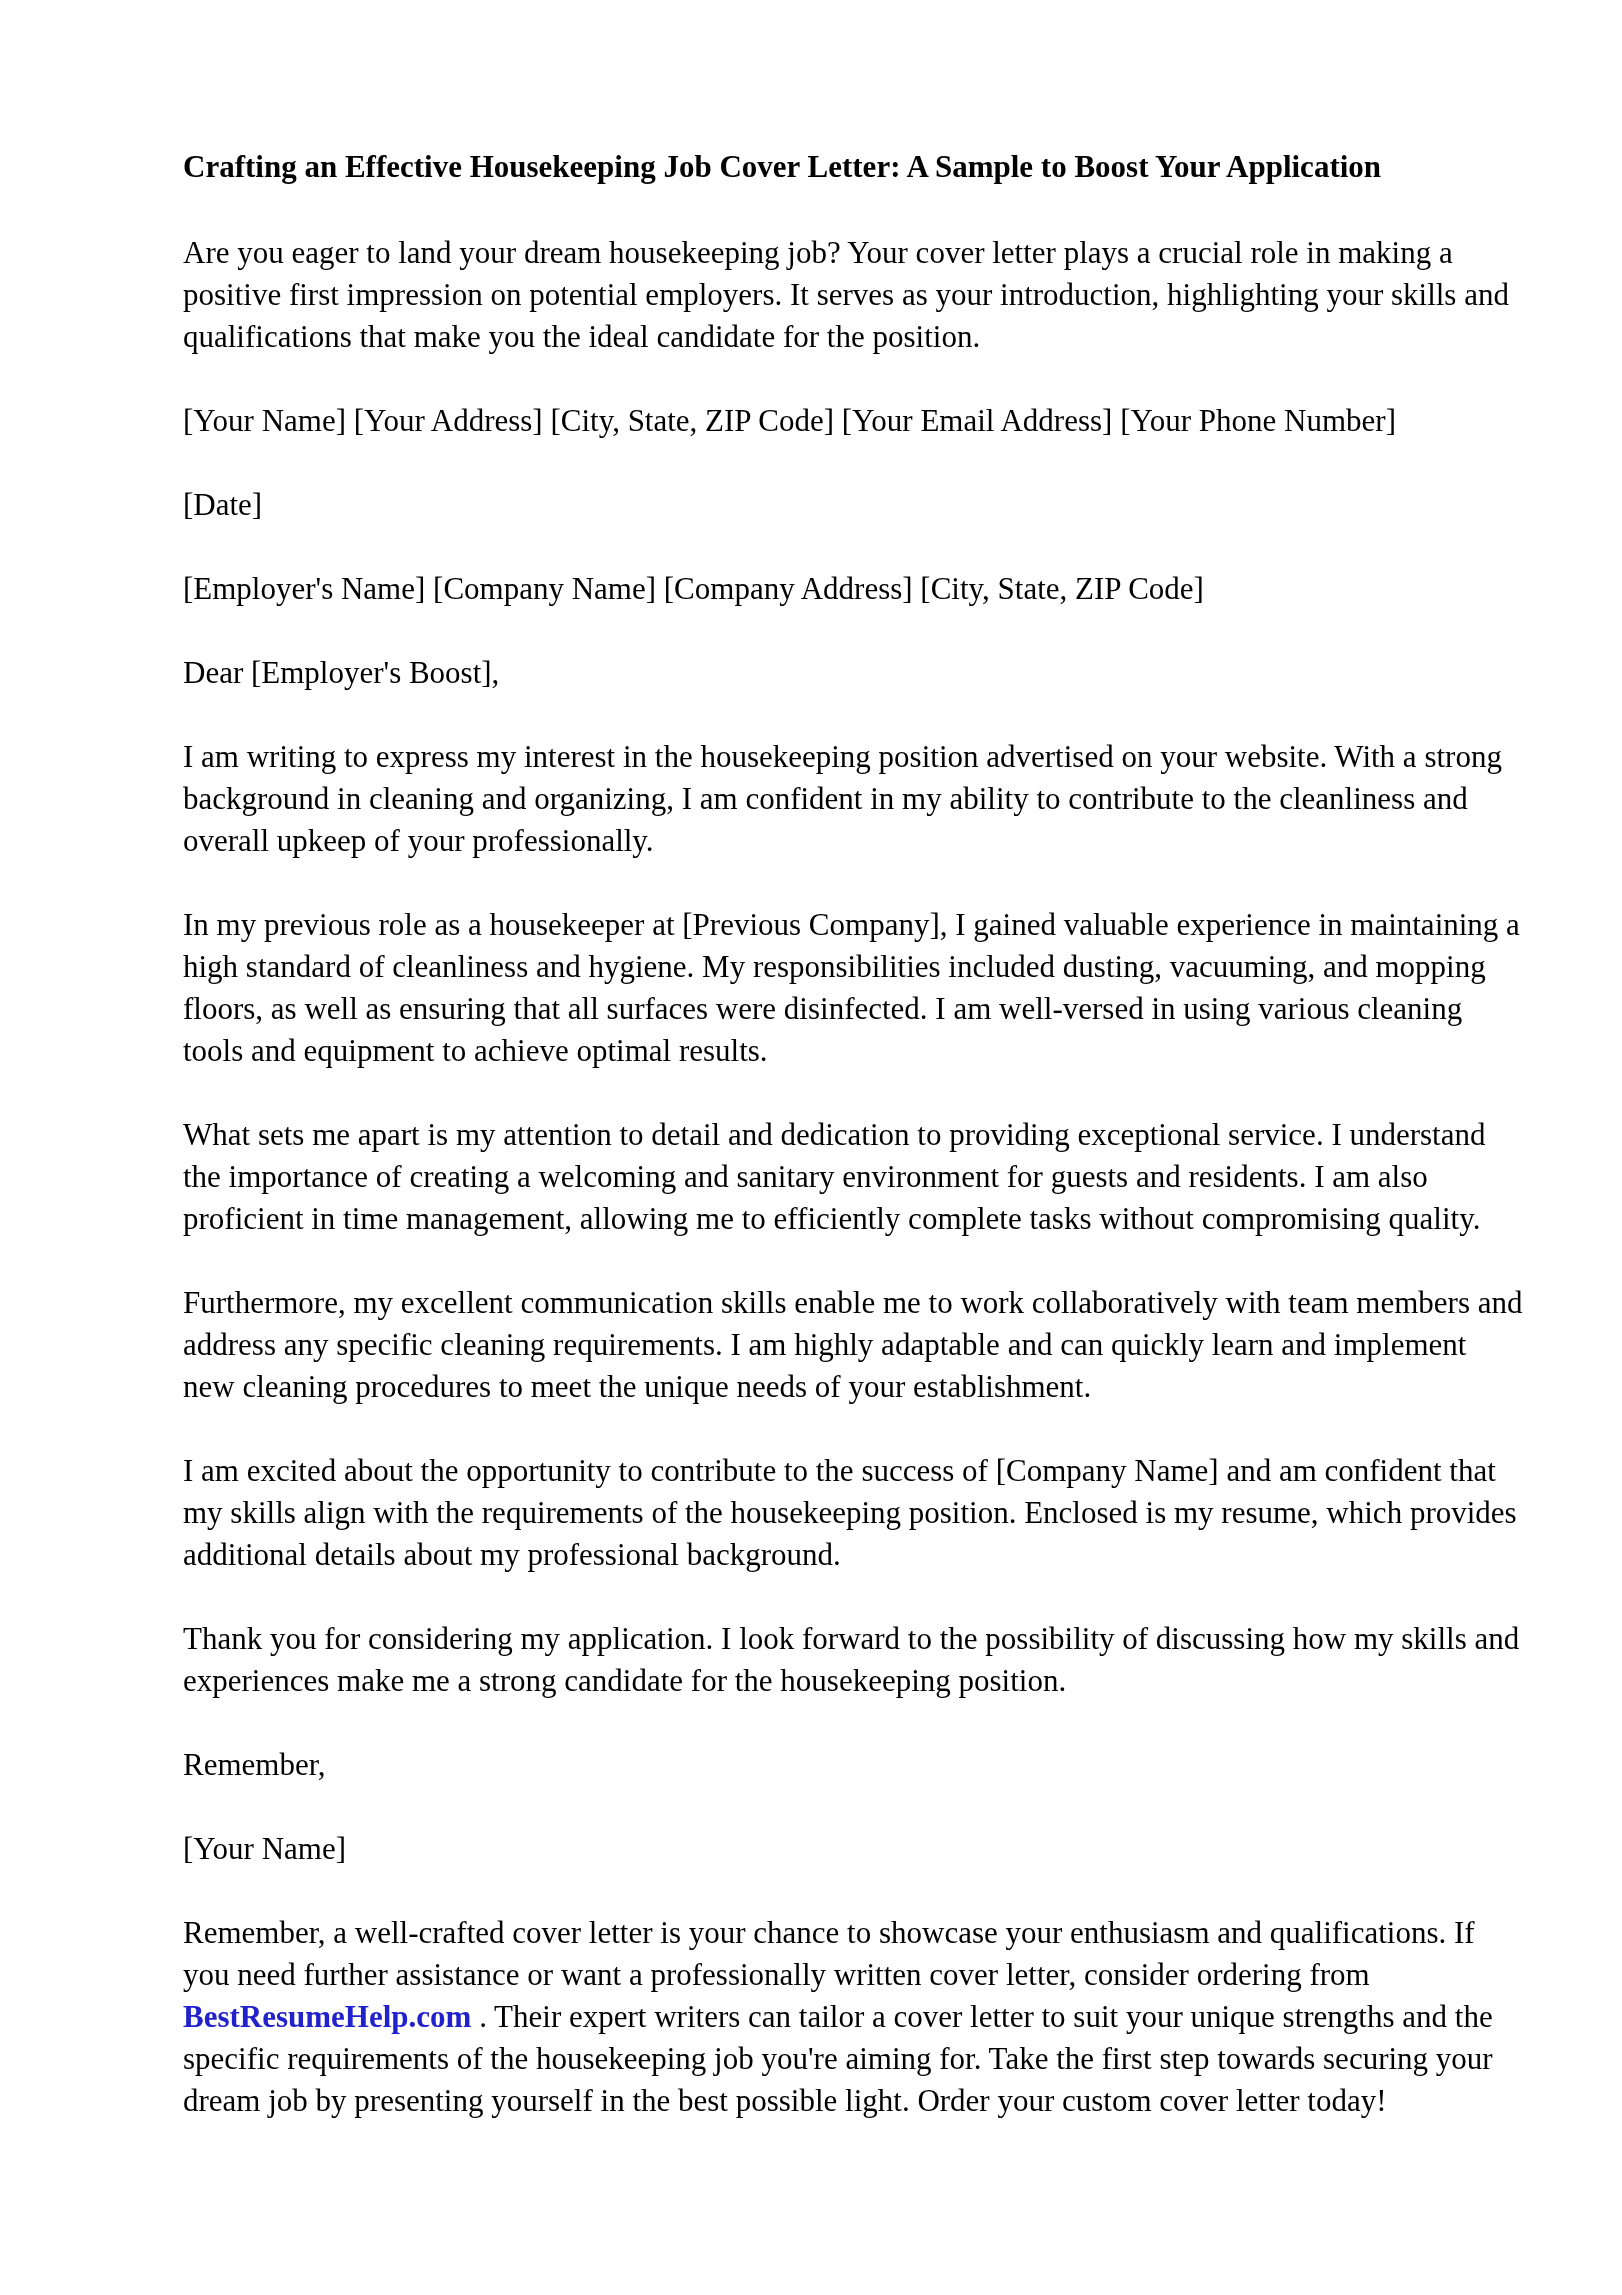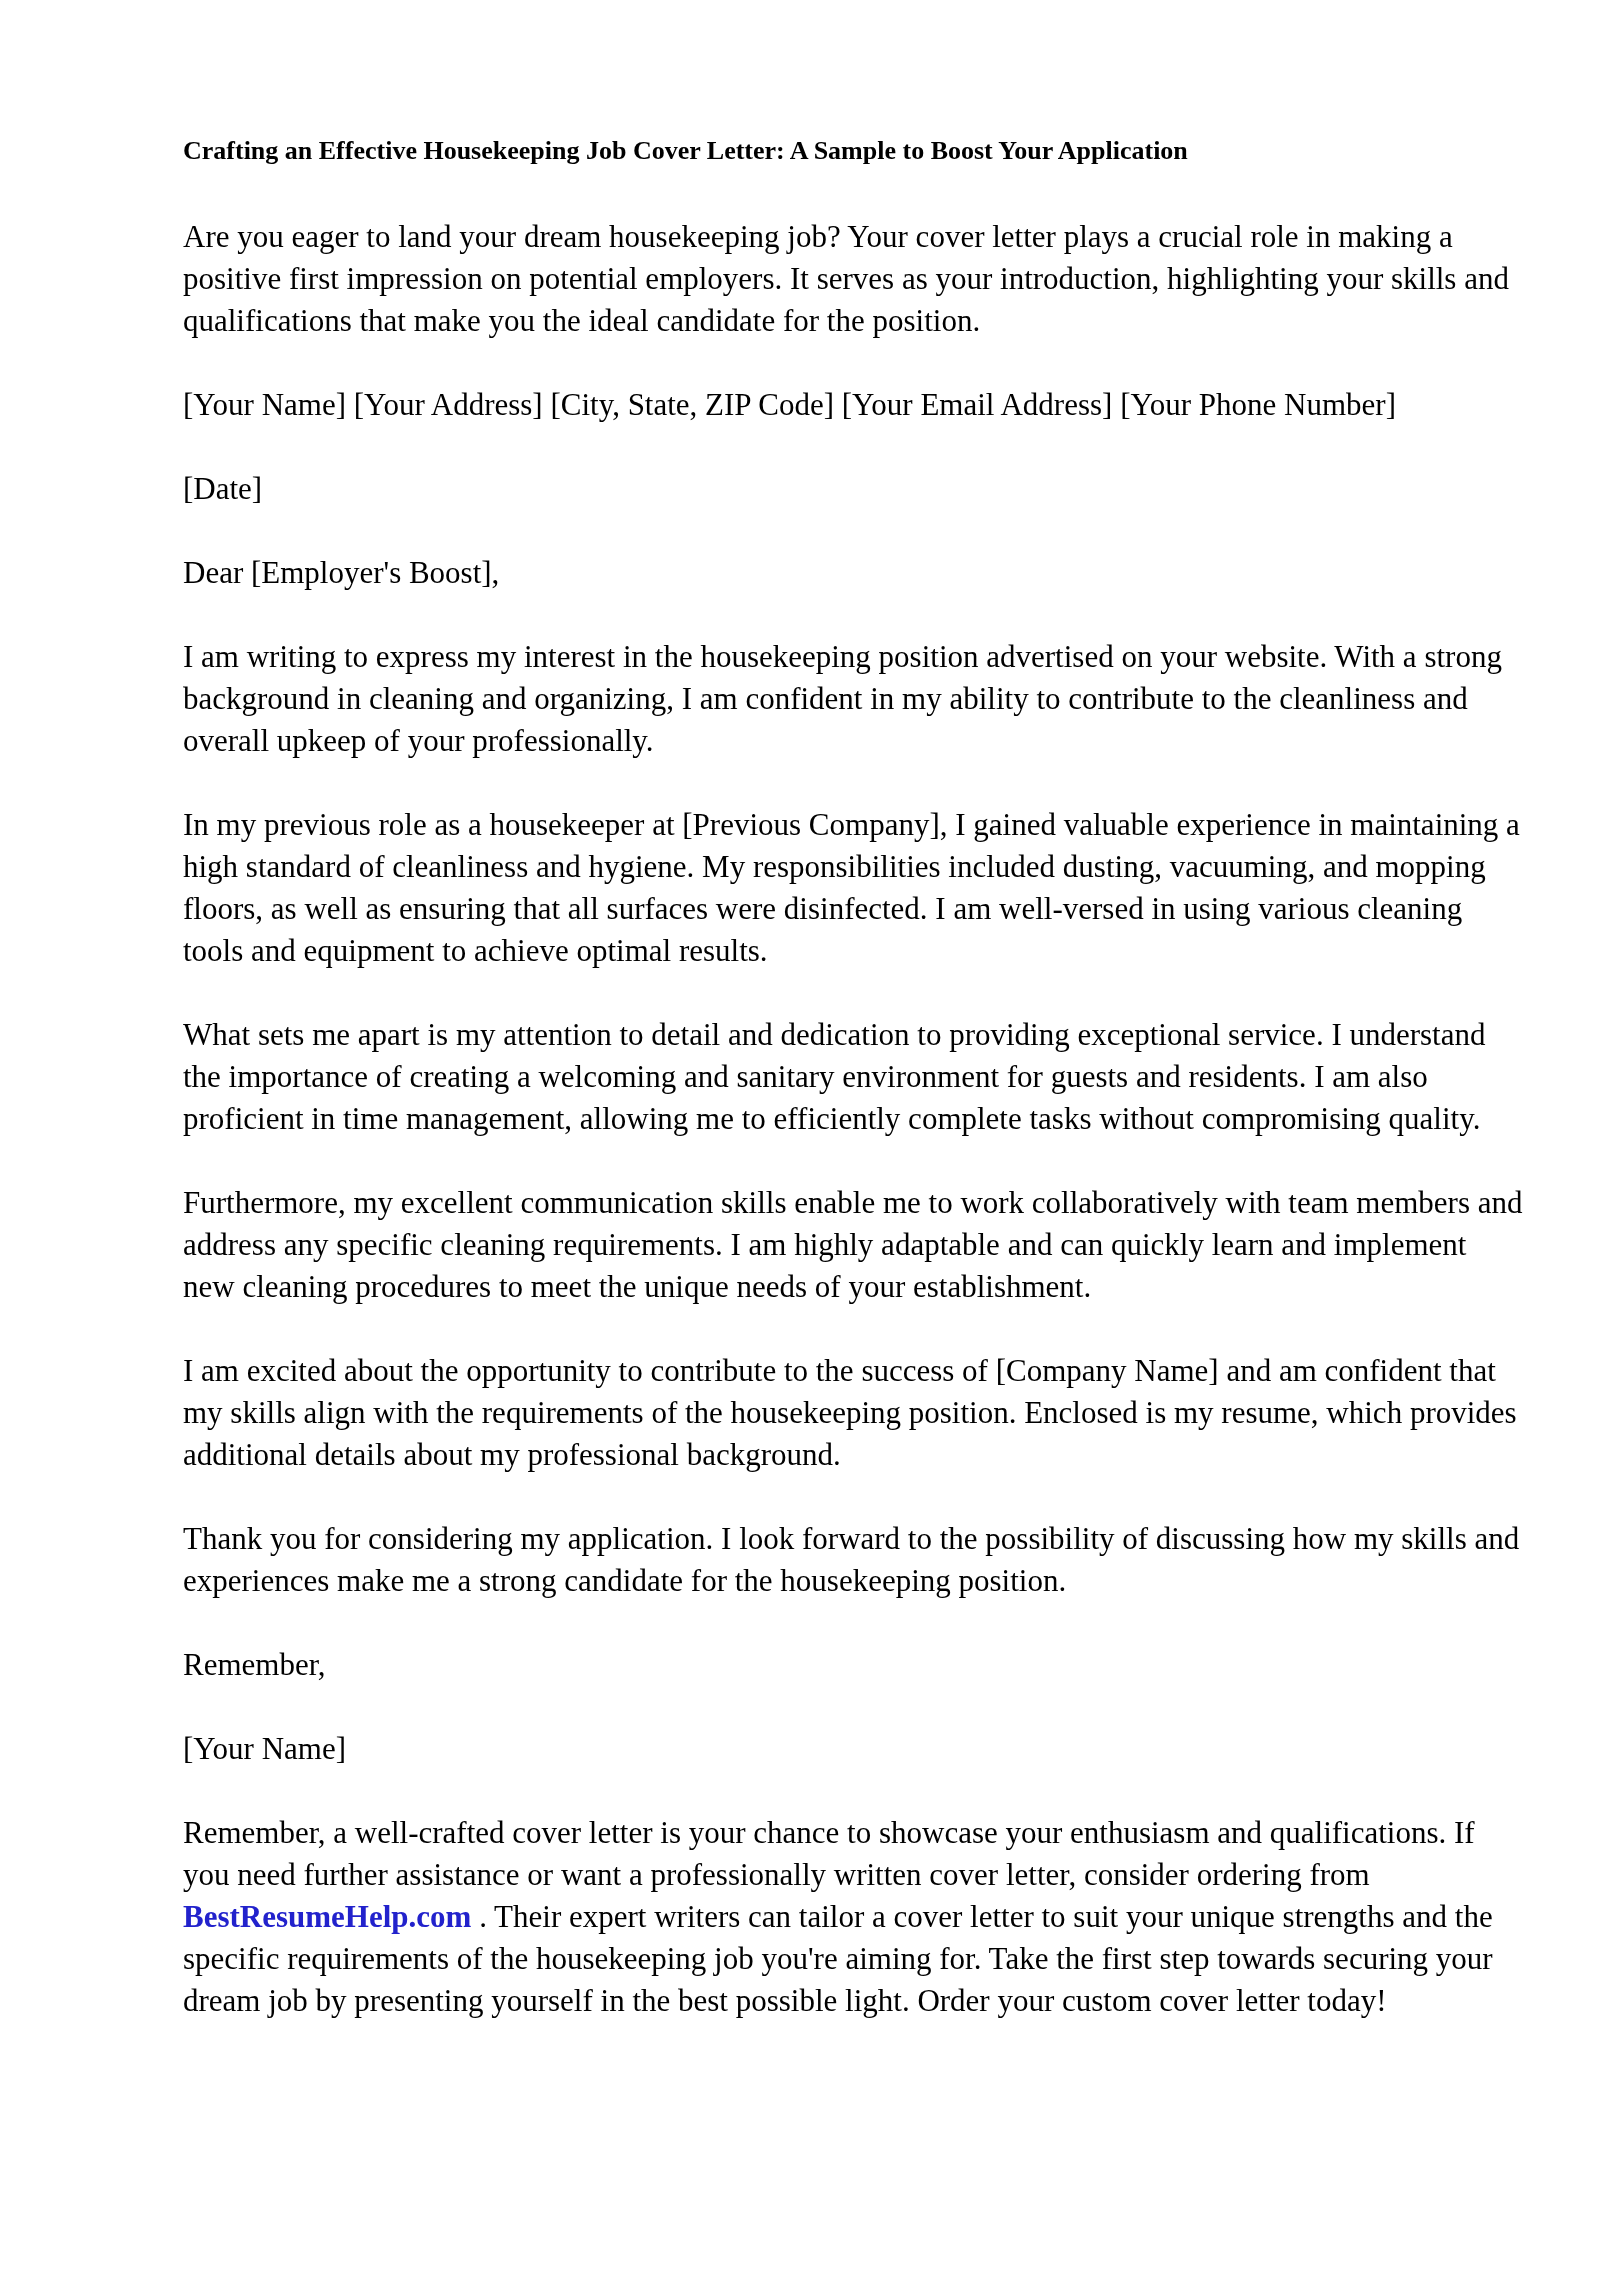--- a/index.html
+++ b/index.html
@@ -13,23 +13,23 @@
     box-sizing: border-box;
     background: #ffffff;
     color: #000000;
     padding: 130px 97px 92px 183px;
     font-family: "Liberation Serif", "DejaVu Serif", serif;
     font-size: 31px;
     line-height: 42px;
     text-align: left;
   }
   .doc-title {
-    font-size: 26px;
+    font-size: 31px;
     font-weight: bold;
-    margin: 0 0 44px 0;
+    margin: 16px 0 44px 0;
     line-height: 42px;
   }
   .para {
     margin: 0 0 42px 0;
   }
   .para:last-child {
     margin-bottom: 4px;
   }
   a.resume-link {
     color: #2222CC;
@@ -45,20 +45,21 @@
 
   <h1 class="doc-title">Crafting an Effective Housekeeping Job Cover Letter: A Sample to Boost Your Application</h1>
 
   <p class="para">Are you eager to land your dream housekeeping job? Your cover letter plays a crucial role in making a positive first impression on potential employers. It serves as your introduction, highlighting your skills and qualifications that make you the ideal candidate for the position.</p>
 
 
   <p class="para">[Your Name] [Your Address] [City, State, ZIP Code] [Your Email Address] [Your Phone Number]</p>
 
   <p class="para">[Date]</p>
 
+  <p class="para">[Employer's Name] [Company Name] [Company Address] [City, State, ZIP Code]</p>
 
   <p class="para">Dear [Employer's Boost],</p>
 
   <p class="para">I am writing to express my interest in the housekeeping position advertised on your website. With a strong background in cleaning and organizing, I am confident in my ability to contribute to the cleanliness and overall upkeep of your professionally.</p>
 
   <p class="para">In my previous role as a housekeeper at [Previous Company], I gained valuable experience in maintaining a high standard of cleanliness and hygiene. My responsibilities included dusting, vacuuming, and mopping floors, as well as ensuring that all surfaces were disinfected. I am well-versed in using various cleaning tools and equipment to achieve optimal results.</p>
 
   <p class="para">What sets me apart is my attention to detail and dedication to providing exceptional service. I understand the importance of creating a welcoming and sanitary environment for guests and residents. I am also proficient in time management, allowing me to efficiently complete tasks without compromising quality.</p>
 
   <p class="para">Furthermore, my excellent communication skills enable me to work collaboratively with team members and address any specific cleaning requirements. I am highly adaptable and can quickly learn and implement new cleaning procedures to meet the unique needs of your establishment.</p>

